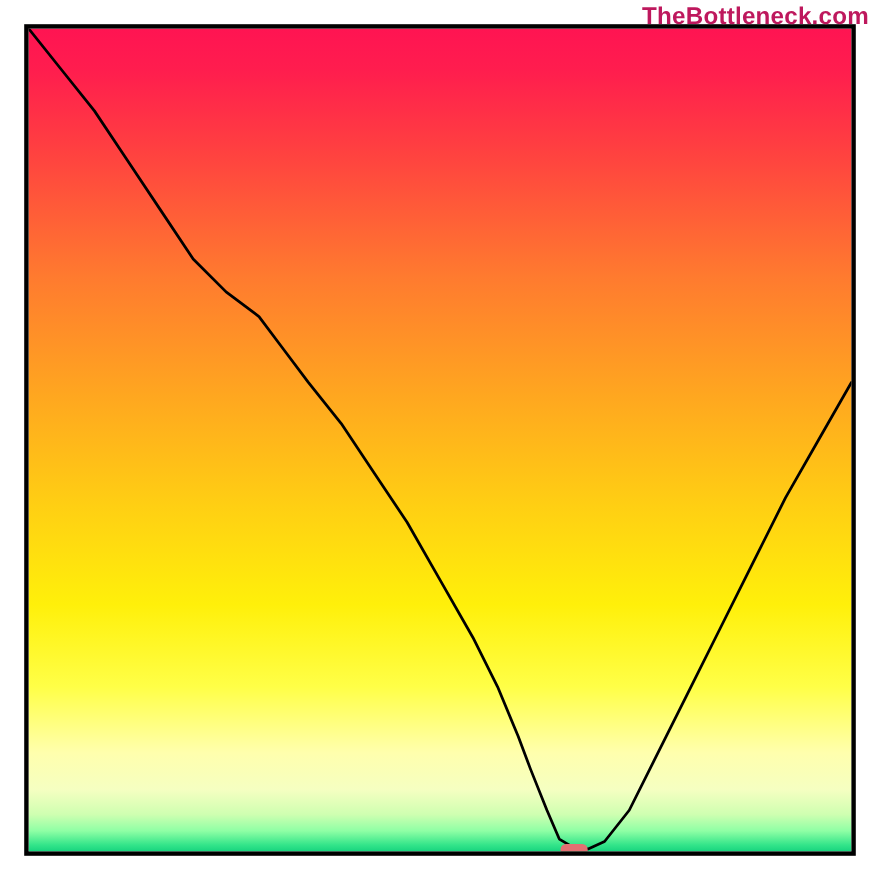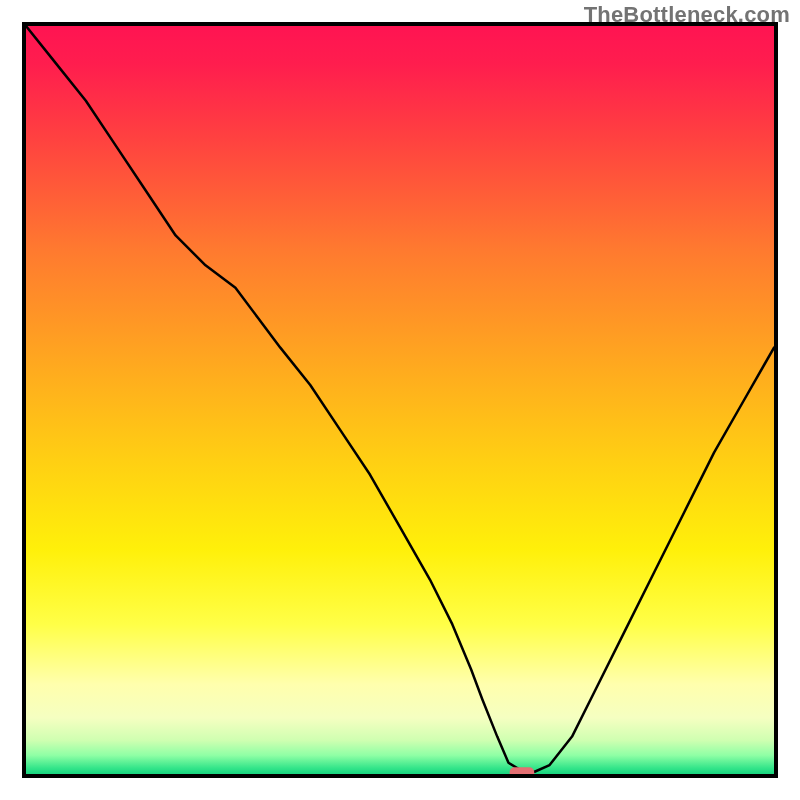--- a/index.html
+++ b/index.html
@@ -15,21 +15,21 @@
     width: 800px;
     height: 800px;
   }
   .watermark {
     position: absolute;
     top: 2px;
     right: 10px;
     font-family: Arial, Helvetica, sans-serif;
     font-size: 22px;
     font-weight: bold;
-    color: #737373;
+    color: #be185d;
     letter-spacing: 0.2px;
     z-index: 20;
   }
   svg {
     position: absolute;
     top: 0;
     left: 0;
   }
 </style>
 </head>

